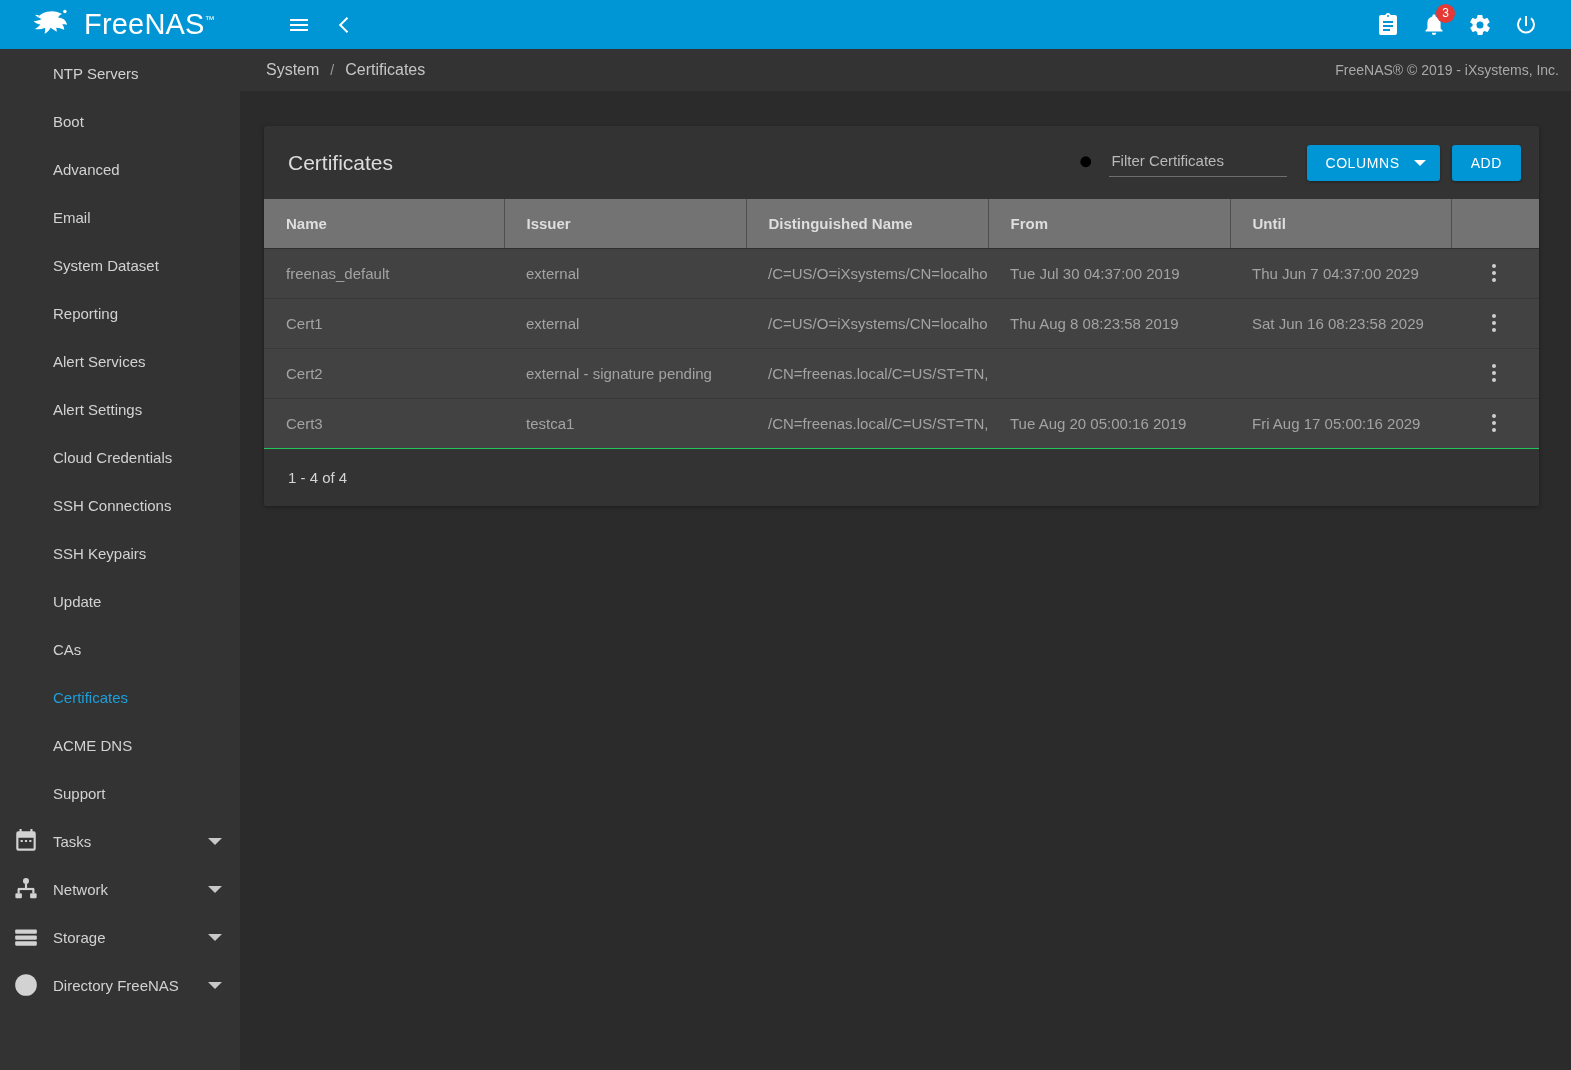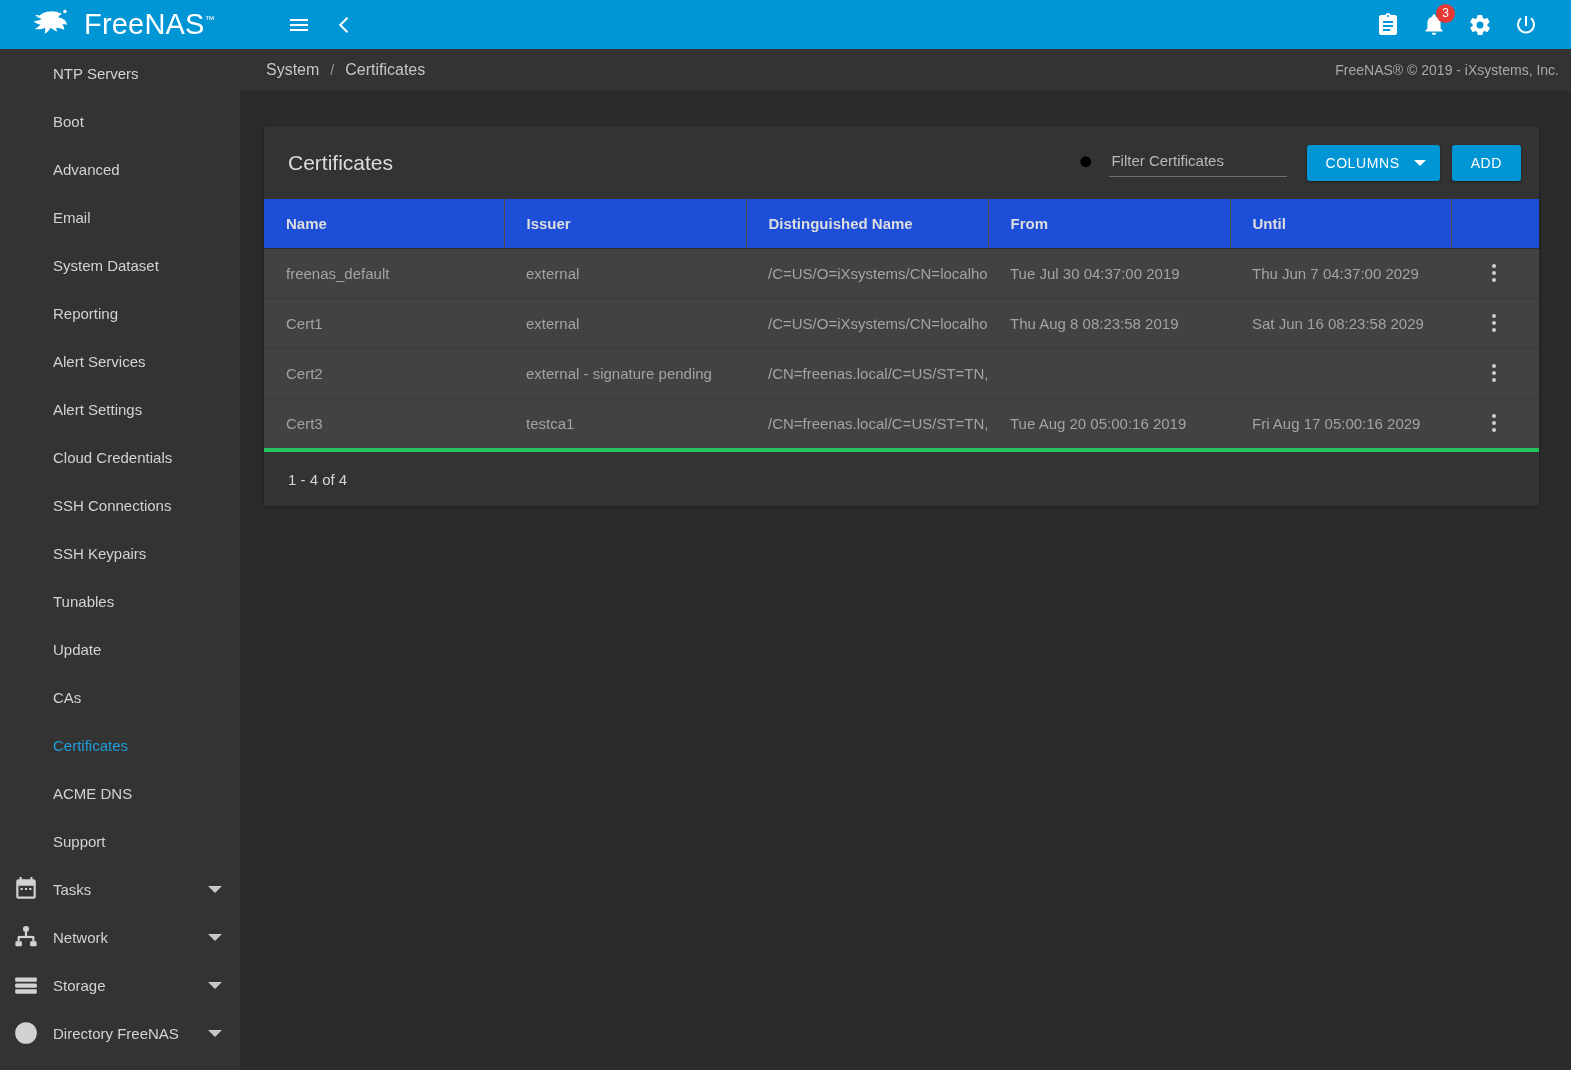--- a/index.html
+++ b/index.html
@@ -142,21 +142,21 @@
     width: 0; height: 0; margin-left: 14px;
     border-left: 6px solid transparent;
     border-right: 6px solid transparent;
     border-top: 6px solid #fff;
   }
   #add-btn { padding: 0 19px; text-align: right; }
 
   
   table { border-collapse: collapse; width: 100%; table-layout: fixed; }
   thead th {
-    height: 49px; background: #1d4ed8;
+    height: 49px; background: #737373;
     color: #dedede; font-size: 15px; font-weight: 700;
     text-align: left; padding: 0 0 0 22px;
     border-right: 1px solid #4f4f4f;
     border-bottom: 1px solid #2f2f2f;
     white-space: nowrap; overflow: hidden;
   }
   thead th:last-child { border-right: none; }
   tbody td {
     height: 50px; background: #424242;
     color: #a3a3a3; font-size: 15px;
@@ -178,21 +178,21 @@
     display: flex; flex-direction: column;
     align-items: center; justify-content: center;
     cursor: pointer; gap: 3px;
   }
   .dots-btn i { display:block; width: 4px; height: 4px; border-radius: 50%; background: #cfcfcf; }
 
   #table-footer {
     height: 58px; background: #333333;
     display: flex; align-items: center;
     padding-left: 24px;
-    border-top: 4px solid #22c55e;
+    border-top: 1px solid #22c55e;
   }
   #paginator-label { color: #d4d4d4; font-size: 15px; }
 </style>
 </head>
 <body>
 
 <div id="topbar">
 
   <div id="brand">
     <svg id="brand-logo" viewBox="0 0 64 50">
@@ -270,23 +270,20 @@
         <span>Alert Settings</span>
       </div>
       <div class="nav-item">
         <span>Cloud Credentials</span>
       </div>
       <div class="nav-item">
         <span>SSH Connections</span>
       </div>
       <div class="nav-item">
         <span>SSH Keypairs</span>
-      </div>
-      <div class="nav-item">
-        <span>Tunables</span>
       </div>
       <div class="nav-item">
         <span>Update</span>
       </div>
       <div class="nav-item">
         <span>CAs</span>
       </div>
       <div class="nav-item active">
         <span>Certificates</span>
       </div>

